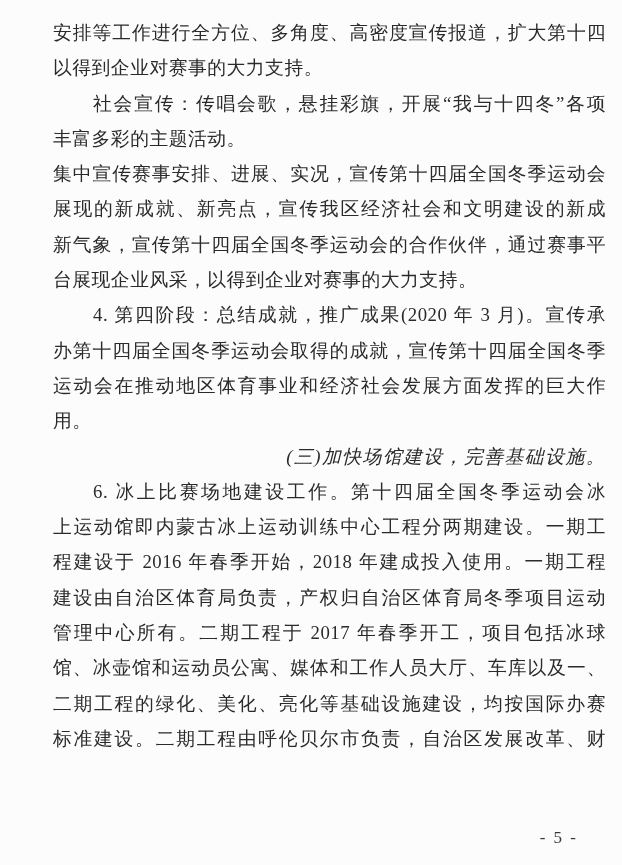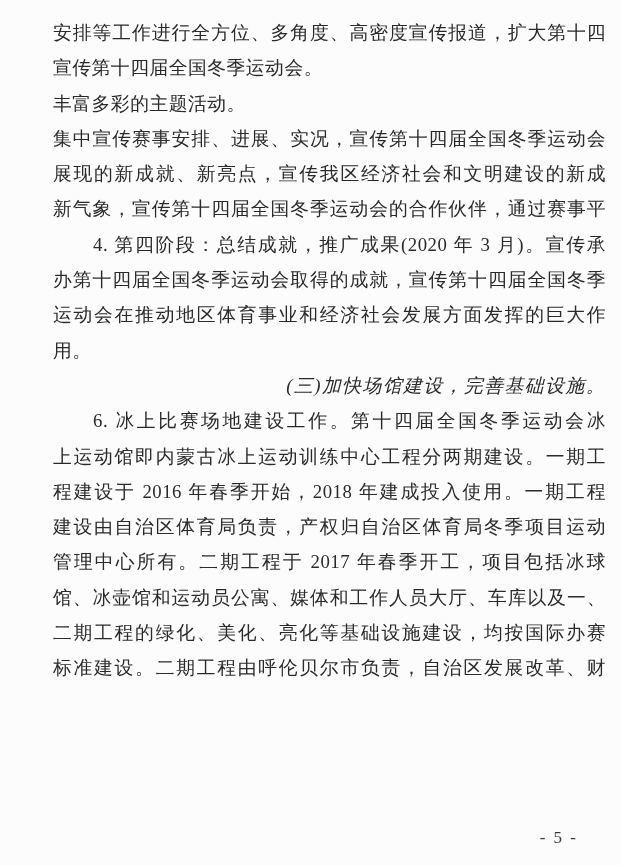--- a/index.html
+++ b/index.html
@@ -51,25 +51,27 @@
     color: #3a3a3a;
     letter-spacing: 2px;
   }
 </style>
 </head>
 <body>
 
 <div class="page" style="background: rgb(252, 252, 252);">
   <div class="doc-body" style="color: rgb(42, 42, 42);">
       <div class="line fill">安排等工作进行全方位、多角度、高密度宣传报道，扩大第十四</div>
-      <div class="line">宣传第十四届全国冬季运动会。</div>
+      <div class="line">以得到企业对赛事的大力支持。</div>
+      <div class="line indent fill">社会宣传：传唱会歌，悬挂彩旗，开展“我与十四冬”各项</div>
       <div class="line">丰富多彩的主题活动。</div>
       <div class="line fill">集中宣传赛事安排、进展、实况，宣传第十四届全国冬季运动会</div>
       <div class="line fill">展现的新成就、新亮点，宣传我区经济社会和文明建设的新成就、</div>
       <div class="line fill">新气象，宣传第十四届全国冬季运动会的合作伙伴，通过赛事平</div>
+      <div class="line">台展现企业风采，以得到企业对赛事的大力支持。</div>
       <div class="line indent fill">4. 第四阶段：总结成就，推广成果(2020 年 3 月)。宣传承</div>
       <div class="line fill">办第十四届全国冬季运动会取得的成就，宣传第十四届全国冬季</div>
       <div class="line fill">运动会在推动地区体育事业和经济社会发展方面发挥的巨大作</div>
       <div class="line">用。</div>
       <div class="line indent kai">(三)加快场馆建设，完善基础设施。</div>
       <div class="line indent fill">6. 冰上比赛场地建设工作。第十四届全国冬季运动会冰</div>
       <div class="line fill">上运动馆即内蒙古冰上运动训练中心工程分两期建设。一期工</div>
       <div class="line fill">程建设于 2016 年春季开始，2018 年建成投入使用。一期工程</div>
       <div class="line fill">建设由自治区体育局负责，产权归自治区体育局冬季项目运动</div>
       <div class="line fill">管理中心所有。二期工程于 2017 年春季开工，项目包括冰球</div>

